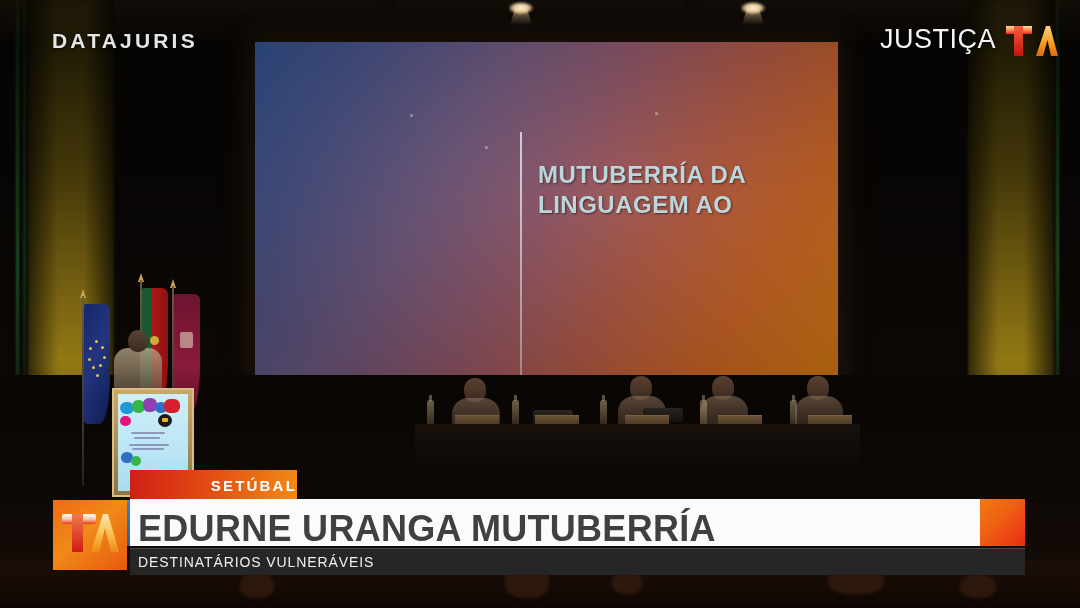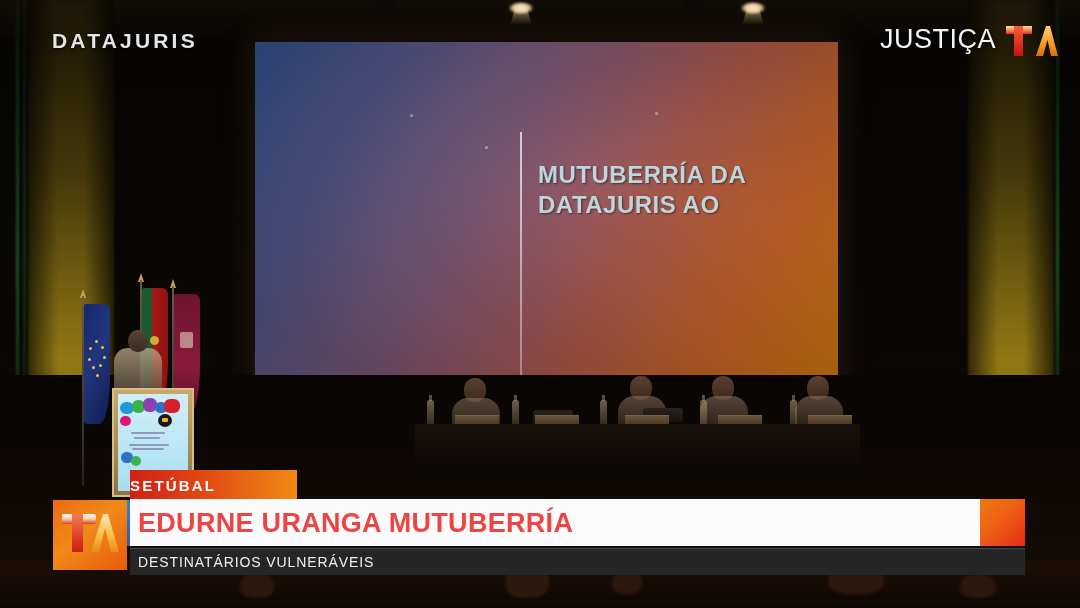--- a/index.html
+++ b/index.html
@@ -246,32 +246,32 @@
     text-shadow: 0 1px 4px rgba(0,0,0,0.95);
   }
   .ta-mark { position: relative; width: 52px; height: 34px; }
   .ta-mark svg { display: block; }
 
   
   .lt { position: absolute; z-index: 40; }
   .lt-tag {
     left: 130px; top: 470px; width: 167px; height: 30px;
     background: linear-gradient(to right, #cf2016 0%, #e24a12 45%, #f08a14 100%);
-    display: flex; align-items: center; justify-content: flex-start;
+    display: flex; align-items: center; justify-content: flex-end;
   }
   .lt-tag-text {
     color: #ffffff; font-size: 15px; font-weight: bold; letter-spacing: 2.2px;
   }
   .lt-name-bar {
     left: 130px; top: 499px; width: 850px; height: 47px;
     background: #fbfbfb;
   }
   .lt-name-text {
     position: absolute; left: 8px; top: 9px;
-    color: #ef4444; font-size: 27px; font-weight: bold; letter-spacing: 0.3px;
+    color: #404040; font-size: 36px; font-weight: bold; letter-spacing: 0.3px;
   }
   .lt-accent {
     left: 980px; top: 499px; width: 45px; height: 47px;
     background: linear-gradient(135deg, #f07a10 0%, #ef5f14 45%, #e62d12 100%);
   }
   .lt-sub-bar {
     left: 130px; top: 548px; width: 895px; height: 26px;
     background: #262626;
     border-top: 1px solid #4a4a4a;
   }
@@ -322,21 +322,21 @@
       <div class="beam"></div>
     </div>
 
   <div class="screen">
     <div class="screen-speck" style="left:155px; top:72px;"></div>
     <div class="screen-speck" style="left:230px; top:104px;"></div>
     <div class="screen-speck" style="left:400px; top:70px;"></div>
     <div class="screen-divider"></div>
     <div class="slide-text">
       <div>MUTUBERRÍA DA</div>
-      <div>DATAJURIS AO</div>
+      <div>LINGUAGEM AO</div>
     </div>
   </div>
 
   <div class="stage-floor"></div>
 
   <div class="panelist" style="left:452px; top:378px;">
     <div class="head" style="left:12px;"></div>
       <div class="torso"></div>
   </div>
   <div class="panelist" style="left:618px; top:376px;">

